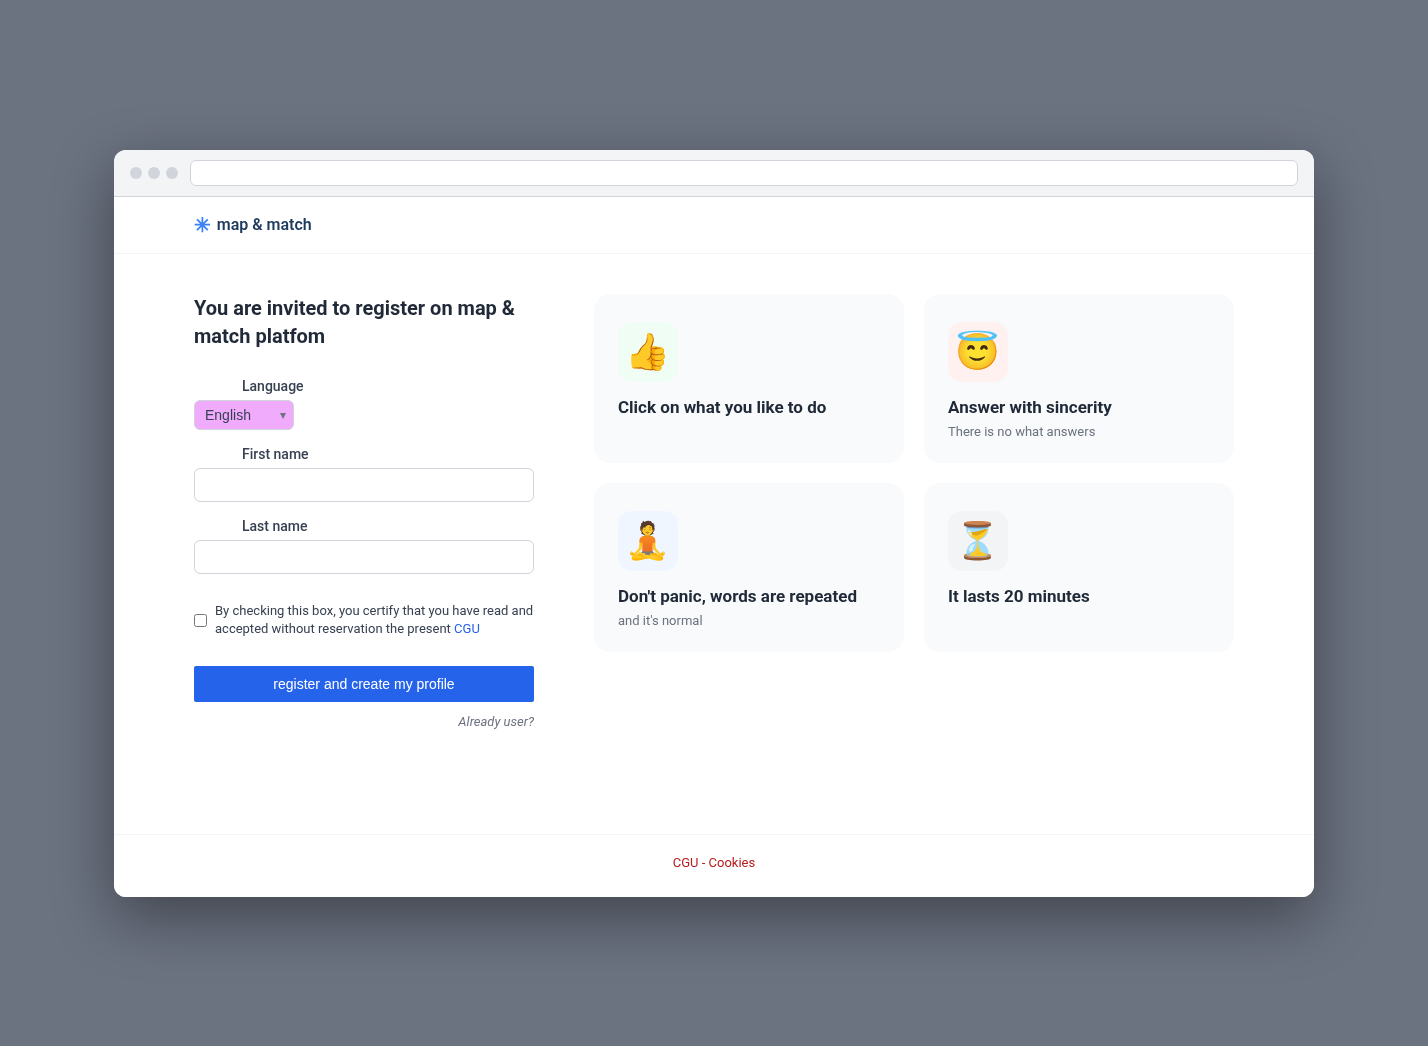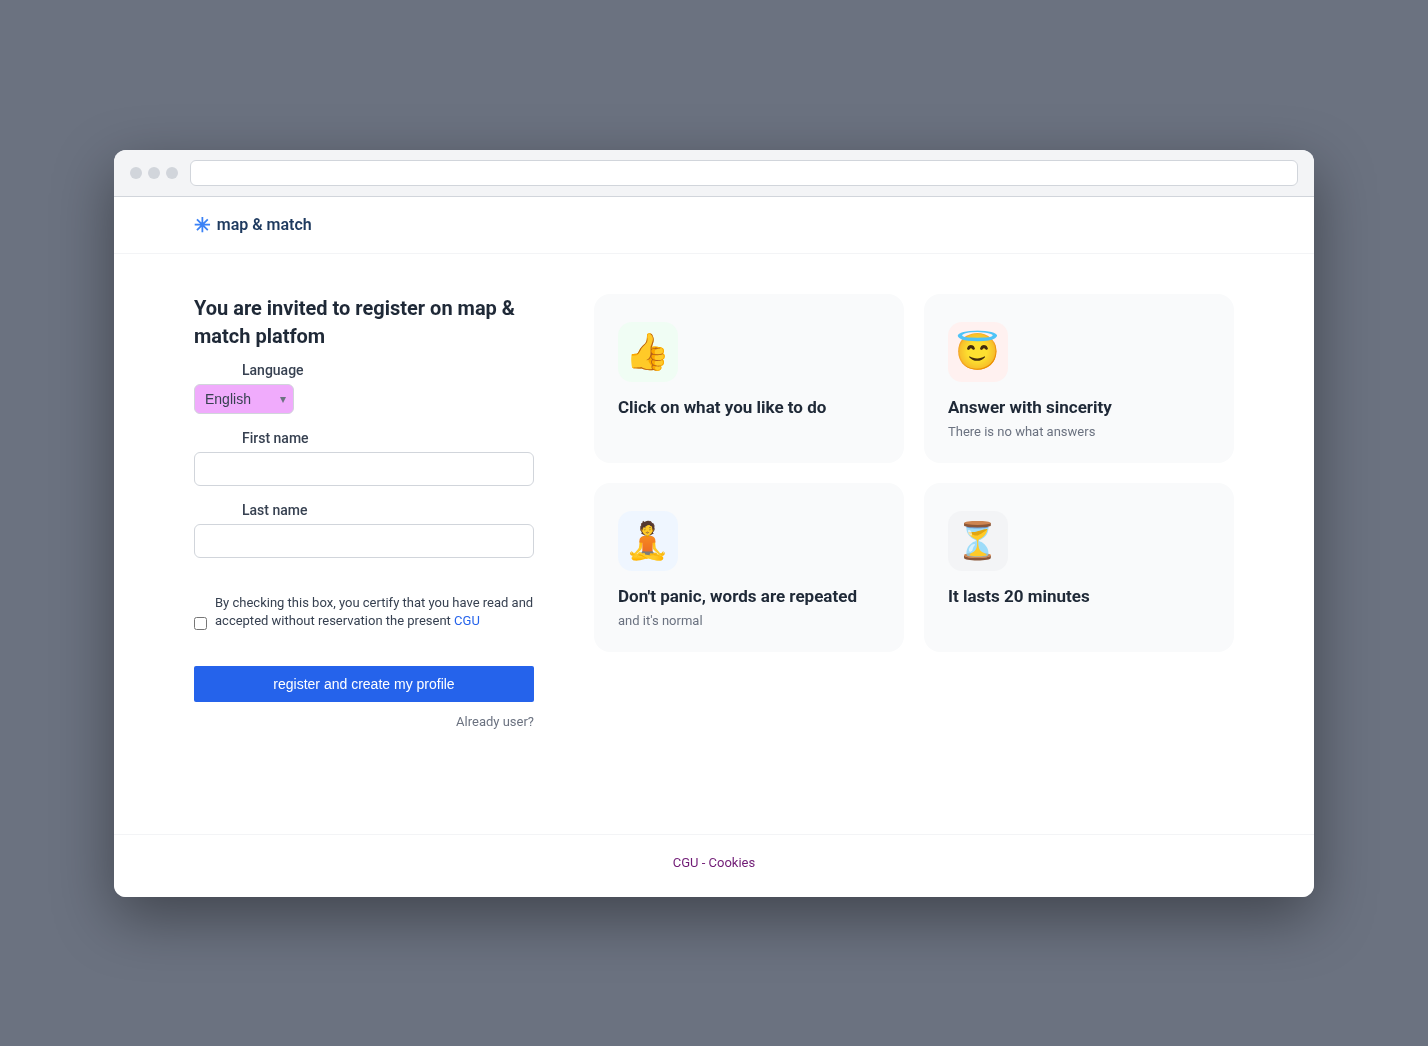--- a/index.html
+++ b/index.html
@@ -85,21 +85,21 @@
     }
 
     .form-section {
       flex: 0 0 340px;
     }
 
     .form-title {
       font-size: 20px;
       font-weight: 700;
       color: #1f2937;
-      margin-bottom: 12px;
+      margin-bottom: 28px;
       line-height: 1.4;
     }
 
     .form-group {
       margin-bottom: 16px;
     }
 
     .form-label {
       display: block;
       font-size: 14px;
@@ -153,23 +153,23 @@
     .email-icon {
       position: absolute;
       right: 10px;
       top: 50%;
       transform: translateY(-50%);
       color: #9ca3af;
       font-size: 14px;
     }
 
     .checkbox-group {
-      margin: 36px 0;
-      display: flex;
-      align-items: flex-end;
+      margin: 28px 0;
+      display: flex;
+      align-items: center;
       gap: 8px;
     }
 
     .checkbox-group input[type="checkbox"] {
       margin-top: 2px;
       flex-shrink: 0;
     }
 
     .checkbox-label {
       font-size: 13px;
@@ -193,20 +193,21 @@
       font-weight: 500;
       cursor: pointer;
       margin-bottom: 12px;
     }
 
     .already-user {
       text-align: right;
       font-size: 13px;
       color: #6b7280;
       cursor: pointer;
+      font-style: italic;
     }
 
     .info-section {
       flex: 1;
       display: grid;
       grid-template-columns: 1fr 1fr;
       gap: 20px;
       align-content: start;
     }
 
@@ -255,21 +256,21 @@
     .card-subtitle {
       font-size: 13px;
       color: #6b7280;
       margin-top: -8px;
     }
 
     .footer {
       text-align: center;
       padding: 20px;
       font-size: 13px;
-      color: #701a75;
+      color: #b91c1c;
       border-top: 1px solid #f3f4f6;
     }
   </style>
 </head>
 <body>
 
 <div class="browser-chrome">
   <div class="browser-bar">
     <div class="browser-dots">
       <div class="browser-dot"></div>

